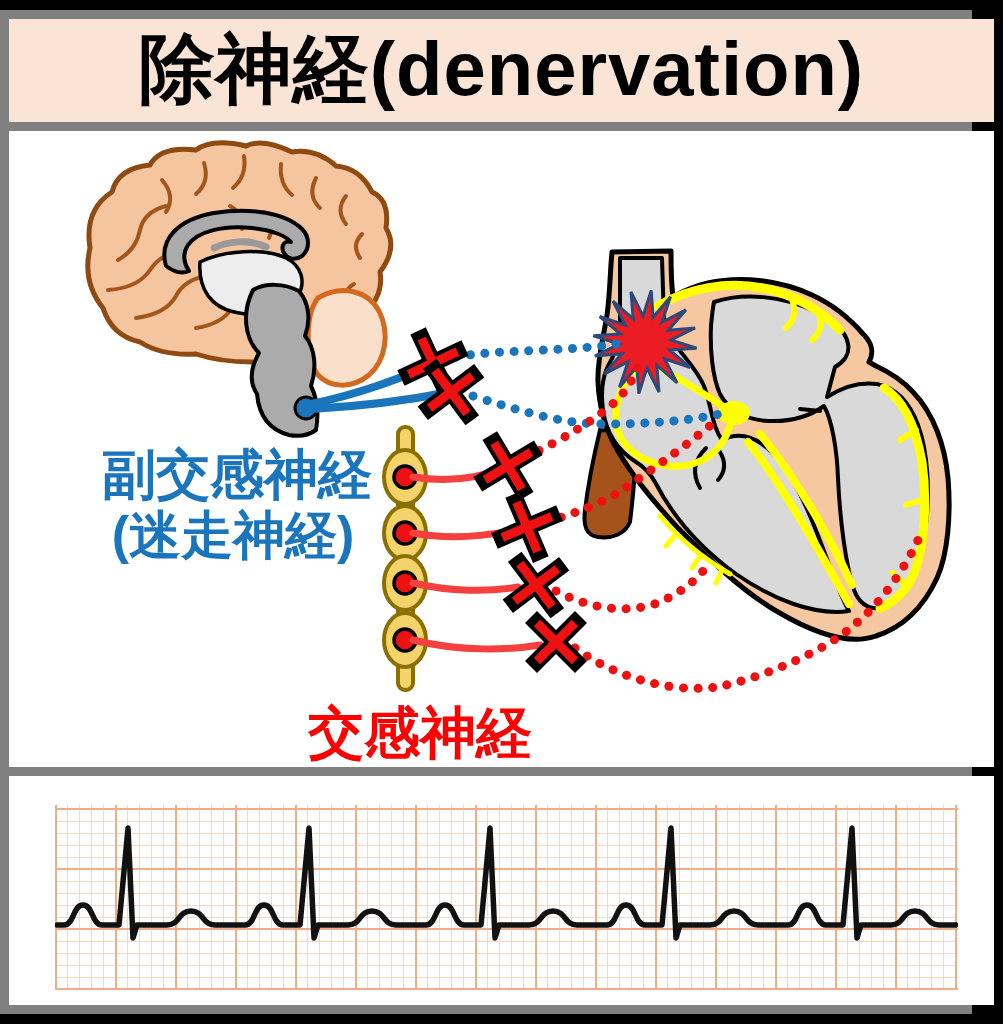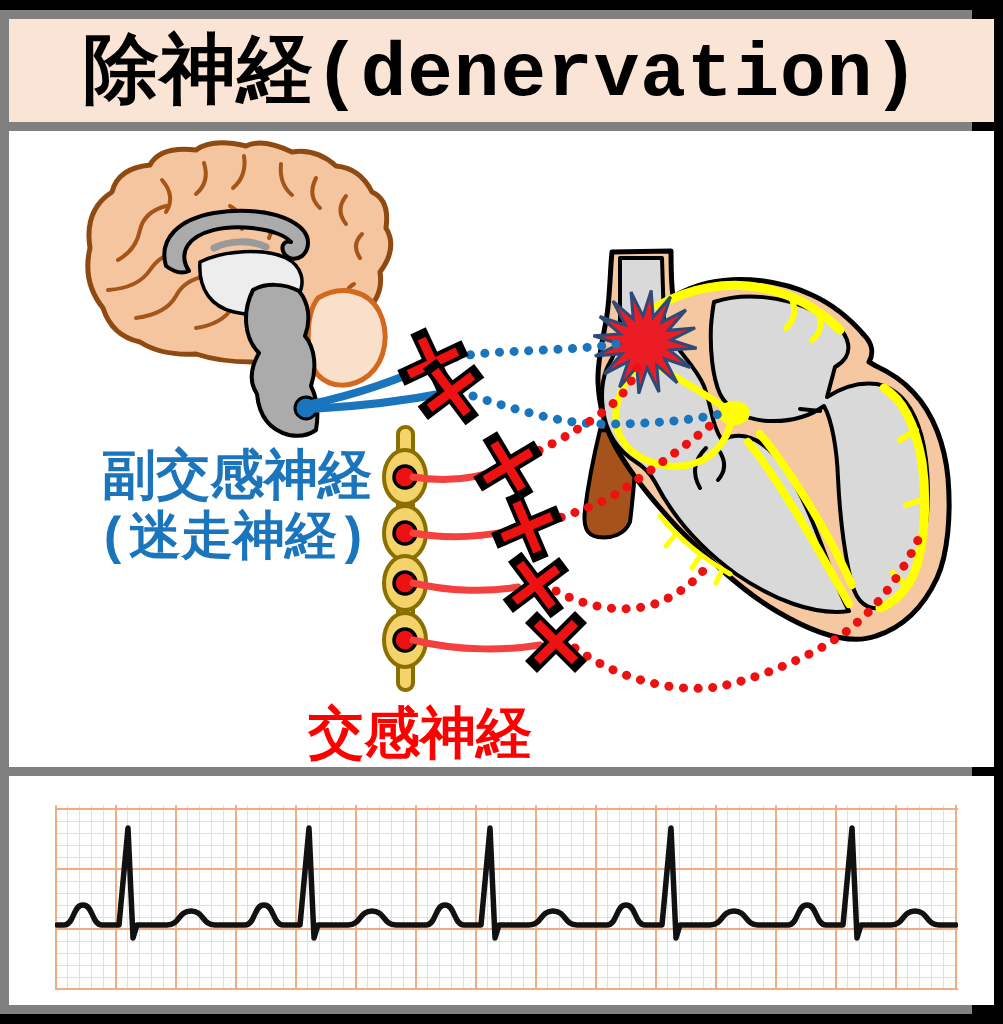--- a/index.html
+++ b/index.html
@@ -1,21 +1,21 @@
 <!DOCTYPE html>
 <html style="--frame-gray: #808080; --panel-peach: #fae4d6; --parasympathetic-blue: #1b75bc; --sympathetic-red: #ee1111; --text-red: #ff0000; --heart-wall: #f5c8a2; --chamber-gray: #d9d9d9; --conduction-yellow: #ffff00; --burst-red: #ec1c24; --burst-outline: #2e4a78; --brain-cortex: #f5c5a0; --brain-outline: #8e4a10; --brainstem-gray: #ababab; --cerebellum: #fae0ca; --cerebellum-outline: #d2691e; --ivc-brown: #a6531b; --chain-gold: #f4d36b; --chain-outline: #8a7000; --ecg-line: #111111; --ecg-grid-minor: #f8d8c2; --ecg-grid-major: #f0ad85;"><head>
 <meta charset="utf-8">
 <style>
   html,body{margin:0;padding:0;}
   body{
     width:1003px;height:1024px;position:relative;background:#000;
     font-family:"Liberation Sans","DejaVu Sans",sans-serif;
     overflow:hidden;
   }
-  .frame{position:absolute;left:0;top:10px;width:972px;height:1004px;background:var(--frame-gray,#808080);font-family:Liberation Mono, monospace;}
+  .frame{position:absolute;left:0;top:10px;width:972px;height:1004px;background:var(--frame-gray,#808080);}
   .panel{position:absolute;background:#fff;}
   .panel-title{
     left:9px;top:9px;width:985px;height:103px;
     background:var(--panel-peach,#fae4d6);
     display:flex;align-items:center;justify-content:center;
   }
   .title-text{
     font-size:76px;font-weight:bold;color:#000;letter-spacing:1px;white-space:nowrap;
   }
   .panel-main{left:9px;top:121px;width:985px;height:636px;}

